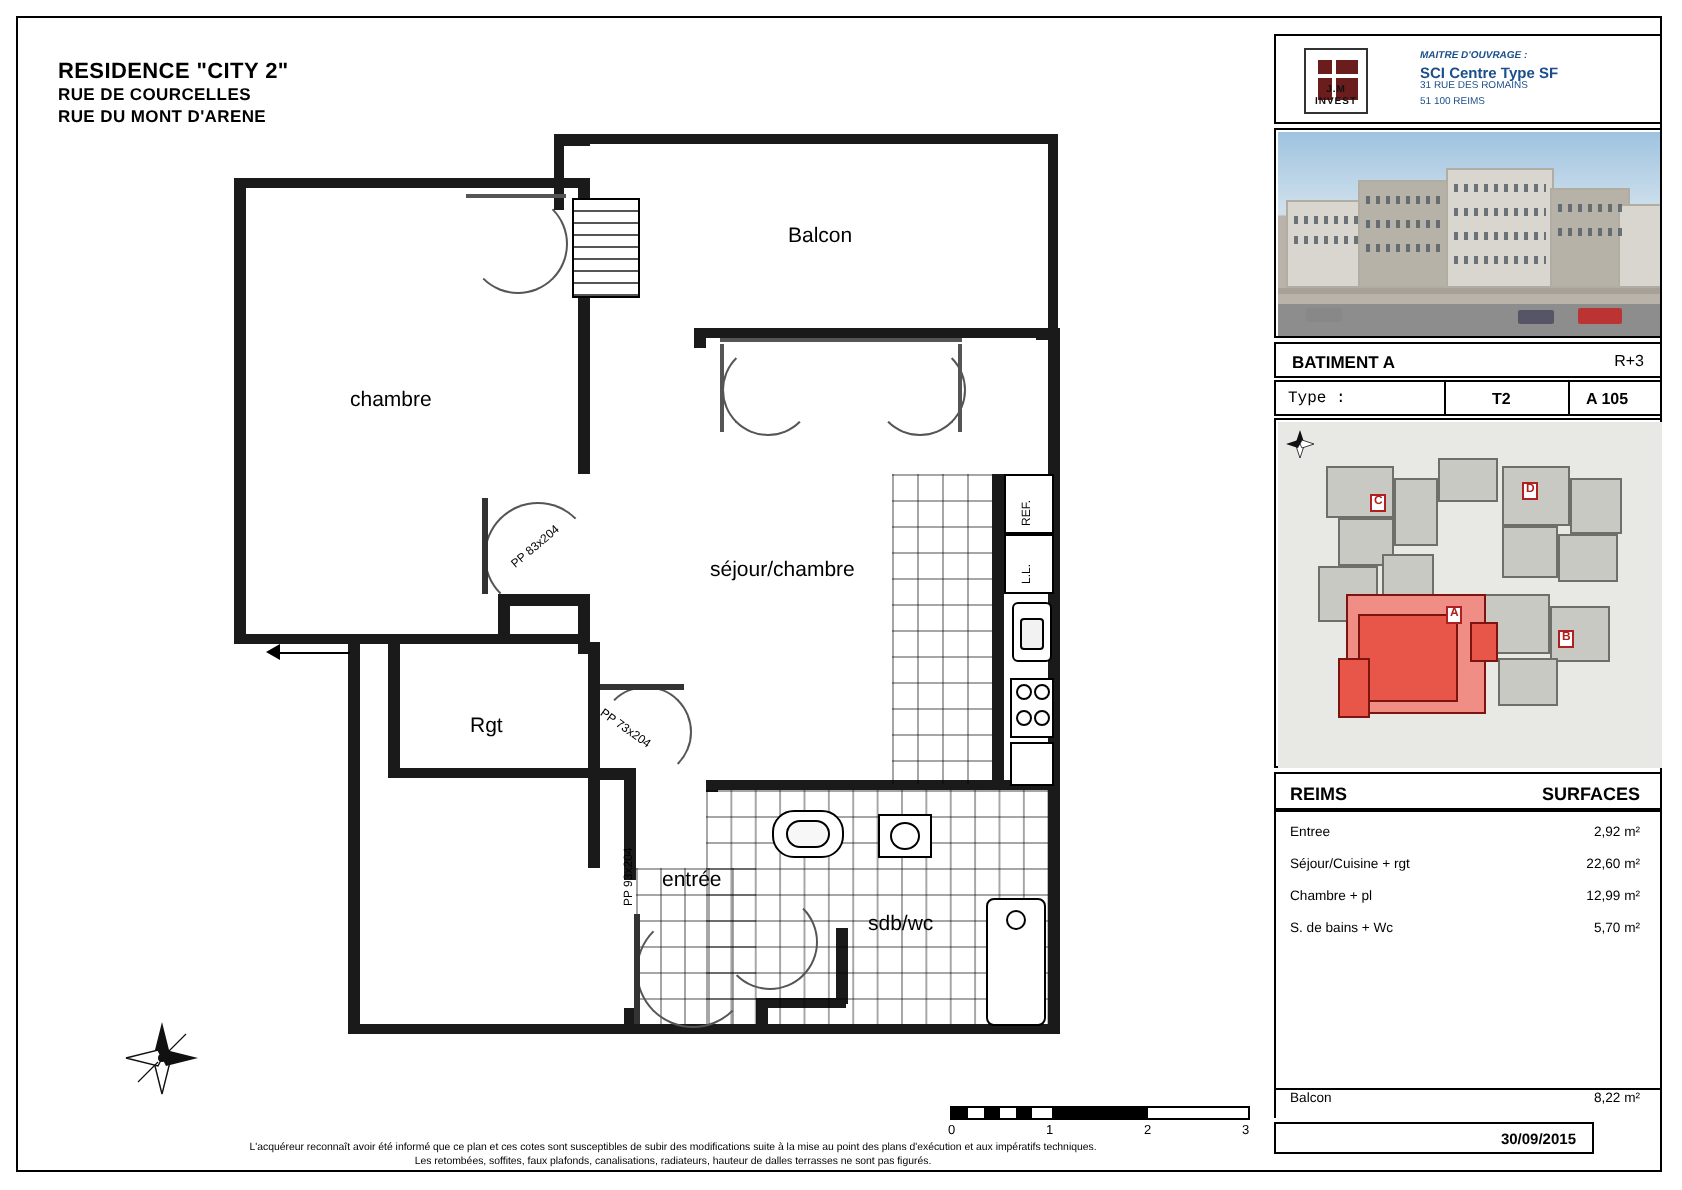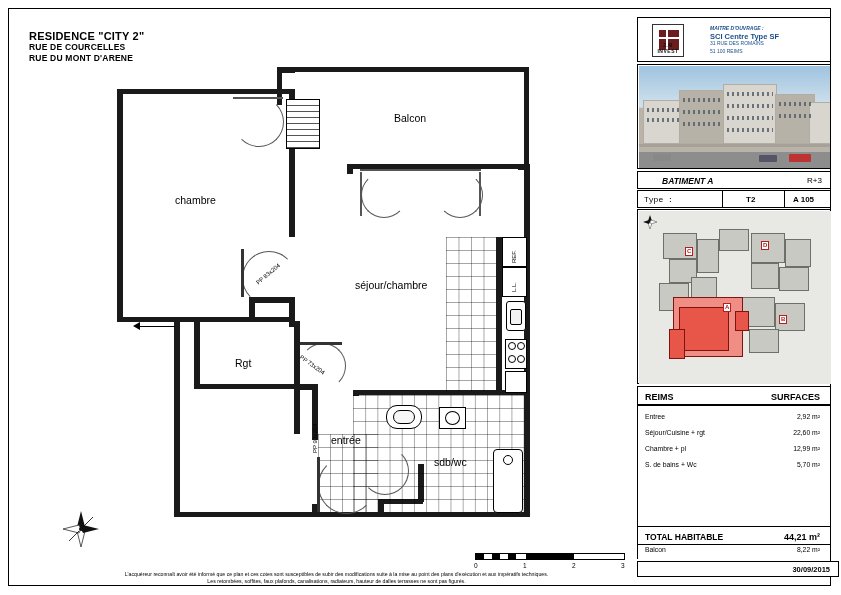--- a/index.html
+++ b/index.html
@@ -237,21 +237,21 @@
     position: absolute;
     background: #8d8d8d;
   }
   .car {
     position: absolute;
     border-radius: 1px;
   }
 
   
   #bat-box { left: 0; top: 162px; width: 194px; height: 18px; }
-  #bat-box .l { position: absolute; left: 24px; top: 4px; font-size: 8.5px; font-weight: bold; font-style: italic; }
+  #bat-box .l { position: absolute; left: 8px; top: 4px; font-size: 8.5px; font-weight: bold; }
   #bat-box .r { position: absolute; right: 8px; top: 4px; font-size: 8px; }
 
   #type-box { left: 0; top: 181px; width: 194px; height: 18px; }
   #type-box .c1 { position: absolute; left: 6px; top: 4px; font-size: 8px; font-family: Liberation Mono, monospace; }
   #type-box .c2 { position: absolute; left: 108px; top: 4px; font-size: 8px; font-weight: bold; }
   #type-box .c3 { position: absolute; left: 155px; top: 4px; font-size: 8px; font-weight: bold; }
   #type-box .div1 { position: absolute; left: 84px; top: 0; width: 1px; height: 100%; background: #000; }
   #type-box .div2 { position: absolute; left: 146px; top: 0; width: 1px; height: 100%; background: #000; }
 
   
@@ -305,21 +305,21 @@
   .surf-row .n { position: absolute; left: 7px; top: 1px; font-size: 6.8px; }
   .surf-row .v { position: absolute; right: 10px; top: 1px; font-size: 6.8px; }
 
   #total-box { left: 0; top: 517px; width: 194px; height: 19px; border-top: 1px solid #000; }
   #total-box .a { position: absolute; left: 7px; top: 5px; font-size: 8.5px; font-weight: bold; }
   #total-box .b { position: absolute; right: 10px; top: 5px; font-size: 9px; font-weight: bold; }
   #balcon-row { left: 0; top: 536px; width: 194px; height: 14px; border: none; }
   #balcon-row .a { position: absolute; left: 7px; top: 1px; font-size: 6.8px; }
   #balcon-row .b { position: absolute; right: 10px; top: 1px; font-size: 6.8px; }
 
-  #date-box { left: 0; top: 552px; width: 202px; height: 16px; }
+  #date-box { left: 0; top: 552px; width: 160px; height: 16px; }
   #date-box .d { position: absolute; right: 8px; top: 3px; font-size: 7.5px; font-weight: bold; }
 </style>
 </head>
 <body>
 
 <div id="page">
   <div class="outer-frame"></div>
 
   <div id="plan-area">
 
@@ -578,24 +578,20 @@
       <div class="surf-row" style="top:38px;">
         <span class="n">Chambre + pl</span>
         <span class="v">12,99 m²</span>
       </div>
       <div class="surf-row" style="top:54px;">
         <span class="n">S. de bains + Wc</span>
         <span class="v">5,70 m²</span>
       </div>
     </div>
 
-    <div class="rbox" id="total-box">
-      <div class="a">TOTAL HABITABLE</div>
-      <div class="b">44,21 m²</div>
-    </div>
     <div class="rbox" id="balcon-row" style="border-left:1px solid #000; border-right:1px solid #000; border-bottom:none; border-top:none;">
       <div class="a">Balcon</div>
       <div class="b">8,22 m²</div>
     </div>
 
     <div class="rbox" id="date-box">
       <div class="d">30/09/2015</div>
     </div>
   </div>
 </div>

